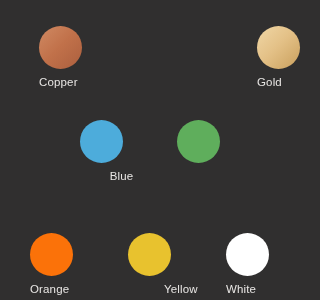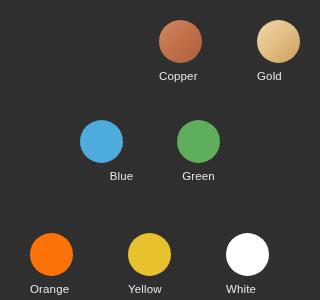--- a/index.html
+++ b/index.html
@@ -26,21 +26,21 @@
   .swatch-row {
     position: absolute;
     left: 0;
     width: 300px;
     display: flex;
     flex-direction: row;
     align-items: flex-start;
     box-sizing: border-box;
   }
 
-  #swatch-row-1 { top: 20px;  justify-content: flex-end; padding-left: 20px; }
+  #swatch-row-1 { top: 26px;  justify-content: space-between; padding-left: 39px; }
   #swatch-row-2 { top: 120px; justify-content: center; }
   #swatch-row-3 { top: 233px; justify-content: flex-start; padding-left: 30px; }
 
   .swatch-cell {
     display: flex;
     flex-direction: column;
     align-items: flex-start;
     box-sizing: border-box;
   }
 
@@ -95,35 +95,34 @@
 
   <div class="swatch-row" id="swatch-row-2">
 
     <div class="swatch-cell">
       <span class="swatch-dot" style="background: rgb(77, 172, 219);"></span>
       <span class="swatch-label" style="color: rgb(232, 230, 228); margin-left: 40px;">Blue</span>
     </div>
 
     <div class="swatch-cell">
       <span class="swatch-dot" style="background: rgb(95, 174, 92);"></span>
-      <span class="swatch-label" style="color: rgb(232, 230, 228);">Green</span>
     </div>
 
   </div>
 
   <div class="swatch-row" id="swatch-row-3">
 
     <div class="swatch-cell">
       <span class="swatch-dot" style="background: rgb(251, 114, 9);"></span>
       <span class="swatch-label" style="color: rgb(232, 230, 228);">Orange</span>
     </div>
 
     <div class="swatch-cell">
       <span class="swatch-dot" style="background: rgb(232, 194, 46);"></span>
-      <span class="swatch-label" style="color: rgb(232, 230, 228);">Yellow</span>
+      <span class="swatch-label" style="color: rgb(232, 230, 228); margin-left: 36px;">Yellow</span>
     </div>
 
     <div class="swatch-cell">
       <span class="swatch-dot" style="background: rgb(255, 255, 255);"></span>
       <span class="swatch-label" style="color: rgb(232, 230, 228);">White</span>
     </div>
 
   </div>
 
 </div>

